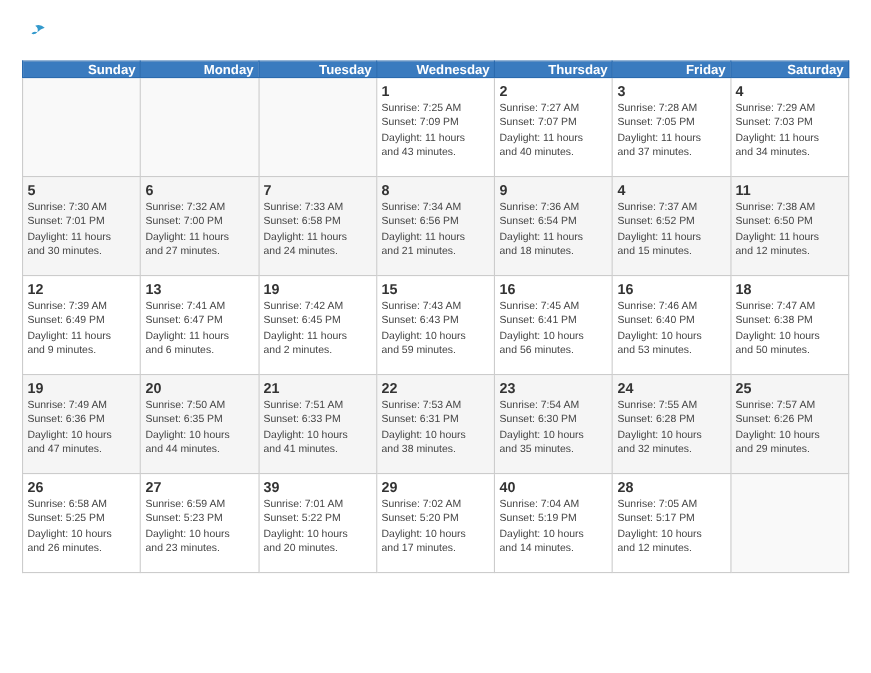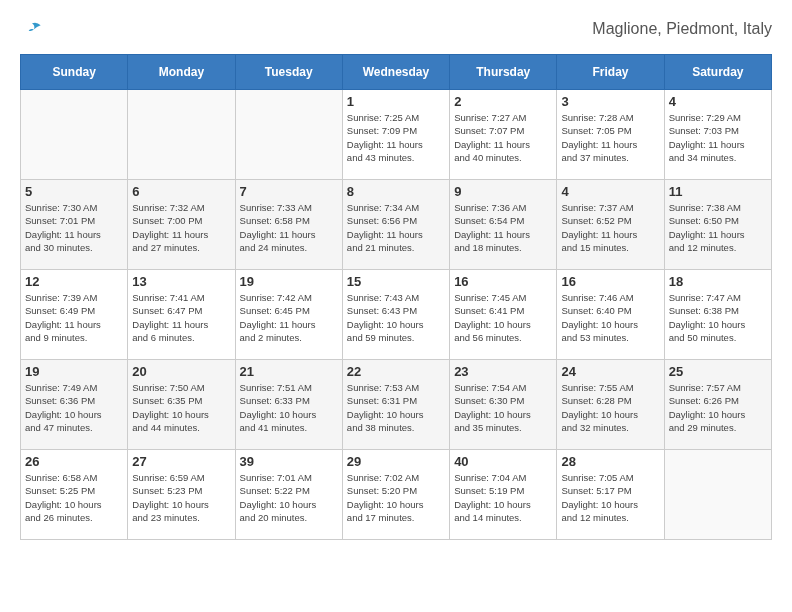--- a/index.html
+++ b/index.html
@@ -46,22 +46,22 @@
     }
     table {
       width: 100%;
       border-collapse: collapse;
       table-layout: fixed;
     }
     thead tr th {
       background-color: #3a7bbf;
       color: #fff;
       font-size: 12px;
-      padding: 10px 4px;
-      text-align: center;
+      padding: 0 4px;
+      text-align: right;
       border: 1px solid #2a6aae;
     }
     tbody tr td {
       border: 1px solid #ccc;
       vertical-align: top;
       padding: 4px;
       font-size: 10px;
       color: #333;
       height: 90px;
       background: #fff;
@@ -91,21 +91,20 @@
 <div class="header-area">
   <div class="logo">
     <div>
       <svg class="logo-bird" viewBox="0 0 30 30">
         <path d="M15 5 Q22 2 28 8 Q22 10 18 14 Q20 8 15 5Z" fill="#3399cc"></path>
         <path d="M18 14 Q14 18 10 16 Q12 12 18 14Z" fill="#3399cc"></path>
       </svg>
     </div>
   </div>
   <div class="title-area">
-    <div class="location-title">Maglione, Piedmont, Italy</div>
   </div>
 </div>
 
 <table>
   <thead>
     <tr id="weekday-header">
     <th>Sunday</th>
         <th>Monday</th>
         <th>Tuesday</th>
         <th>Wednesday</th>

